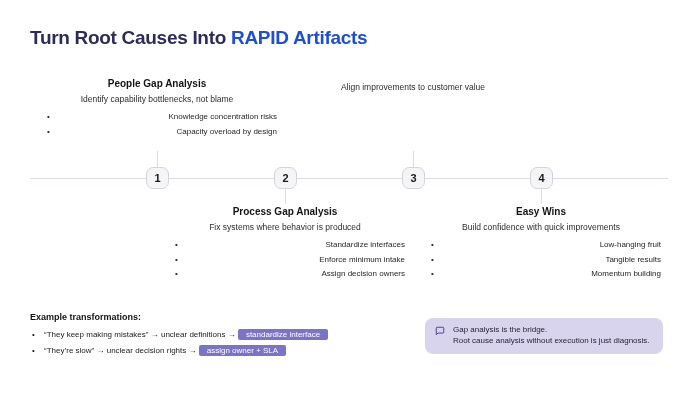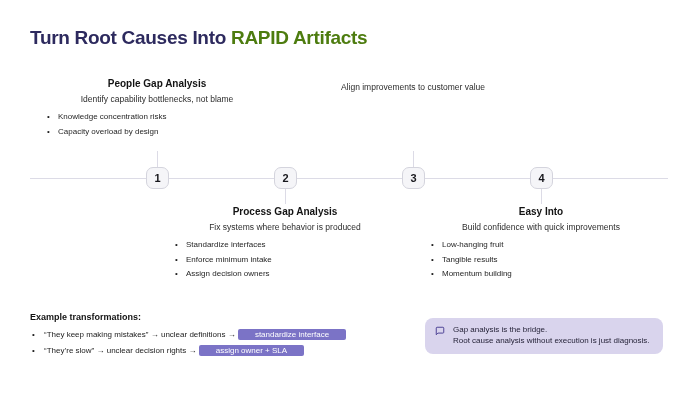--- a/index.html
+++ b/index.html
@@ -7,30 +7,30 @@
     position:relative; width:700px; height:400px; background:#ffffff;
     font-family:"Liberation Sans", sans-serif; overflow:hidden;
   }
 
   
   .main-title {
     position:absolute; left:30px; top:27px; margin:0;
     font-size:19px; font-weight:800; letter-spacing:-0.3px; color:#2d2a5e;
     white-space:nowrap;
   }
-  .main-title .accent { color:#4d7c0f; }
+  .main-title .accent { color:#1d4ed8; }
 
   
   .section { position:absolute; width:240px; }
   .sec-title { text-align:center; font-size:10px; font-weight:700; color:#131313; line-height:12px; }
   .sec-sub   { text-align:center; font-size:8.5px; color:#2c2c2c; margin-top:4px; line-height:10px; }
   .sec-bullets { list-style:none; margin:8px 0 0 0; padding:0 0 0 8px; }
   .sec-bullets li {
     position:relative; padding-left:13px; margin-bottom:5.5px;
-    font-size:8px; color:#1f1f1f; line-height:9px;
+    font-size:8px; color:#1f1f1f; line-height:9px;text-align:right;
   }
   .sec-bullets li::before { content:"•"; position:absolute; left:2px; top:0; font-size:8px; color:#1f1f1f; }
 
   .sec-people  { left:37px;  top:78px; }
   .sec-product { left:293px; top:78px; }
   .sec-process { left:165px; top:206px; }
   .sec-easy    { left:421px; top:206px; }
 
   
   .timeline-line { position:absolute; left:30px; top:178px; width:638px; height:1px; background:#dcdbe6; }
@@ -48,21 +48,21 @@
   .badge-1 { left:146px; } .badge-2 { left:274px; } .badge-3 { left:402px; } .badge-4 { left:530px; }
 
   
   .examples { position:absolute; left:30px; top:312px; width:360px; }
   .ex-heading { font-size:9px; font-weight:700; color:#131313; margin-bottom:8px; }
   .ex-item {
     position:relative; padding-left:14px; margin-bottom:6px;
     font-size:8px; color:#222; line-height:10px;
   }
   .ex-item::before { content:"•"; position:absolute; left:2px; top:0; font-size:8px; color:#222; }
-  .chip { background:#7b73c6; color:#ffffff; padding:1px 17px; border-radius:2px; }
+  .chip { background:#7b73c6; color:#ffffff; padding:1px 8px; border-radius:2px; }
 
   
   .callout {
     position:absolute; left:425px; top:318px; width:238px; height:36px; box-sizing:border-box;
     background:#d9d4ed; border-radius:8px;
     display:flex; align-items:flex-start; gap:8px; padding:7px 10px;
   }
   .callout svg { width:10px; height:10px; flex-shrink:0; margin-top:0.5px; }
   .callout-text { font-size:8px; color:#201e33; line-height:10.5px; }
 </style>
@@ -101,21 +101,21 @@
     <div class="sec-title">Process Gap Analysis</div>
     <div class="sec-sub">Fix systems where behavior is produced</div>
     <ul class="sec-bullets">
       <li>Standardize interfaces</li>
       <li>Enforce minimum intake</li>
       <li>Assign decision owners</li>
     </ul>
   </div>
 
   <div class="section sec-easy">
-    <div class="sec-title">Easy Into</div>
+    <div class="sec-title">Easy Wins</div>
     <div class="sec-sub">Build confidence with quick improvements</div>
     <ul class="sec-bullets">
       <li>Low-hanging fruit</li>
       <li>Tangible results</li>
       <li>Momentum building</li>
     </ul>
   </div>
 
   <div class="examples">
     <div class="ex-heading">Example transformations:</div>

